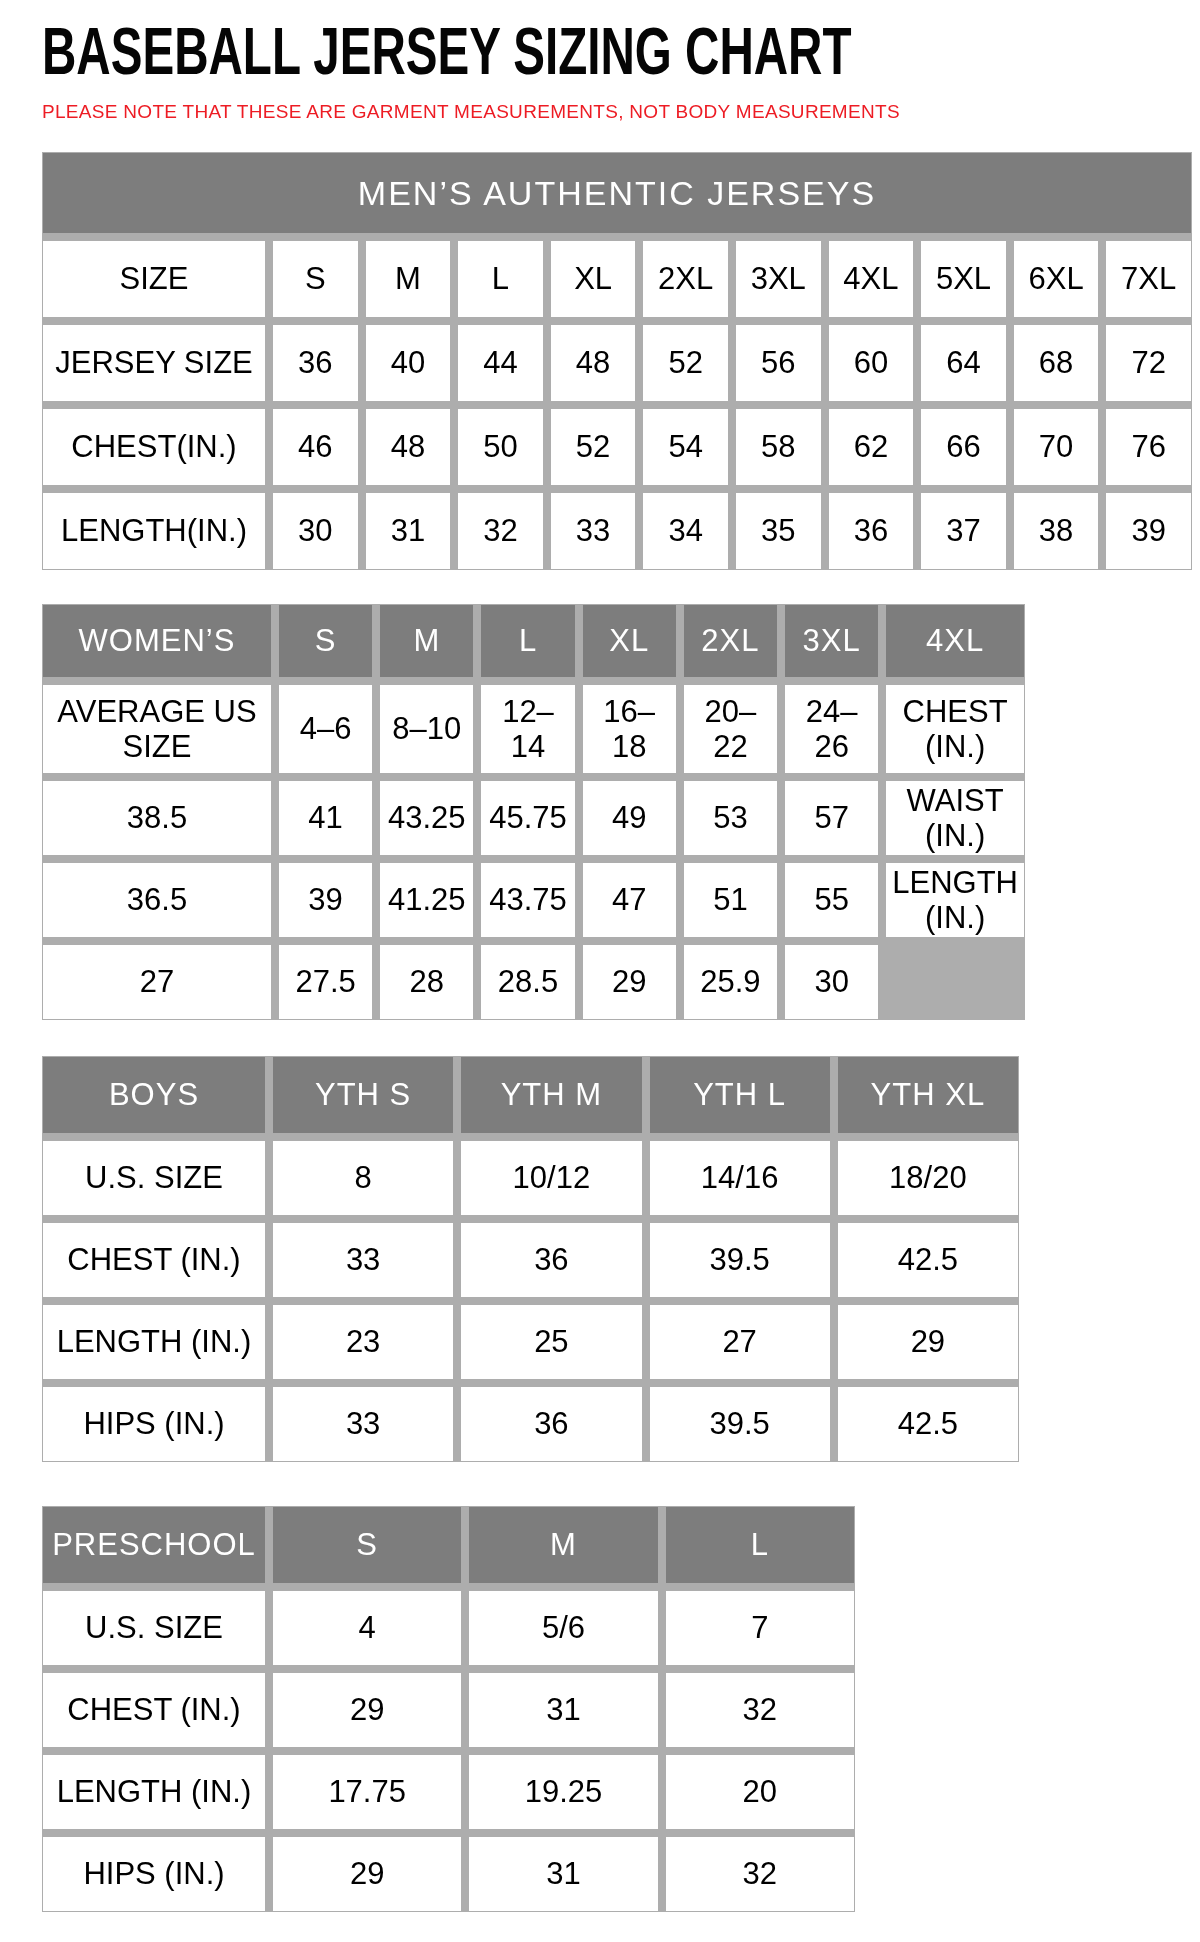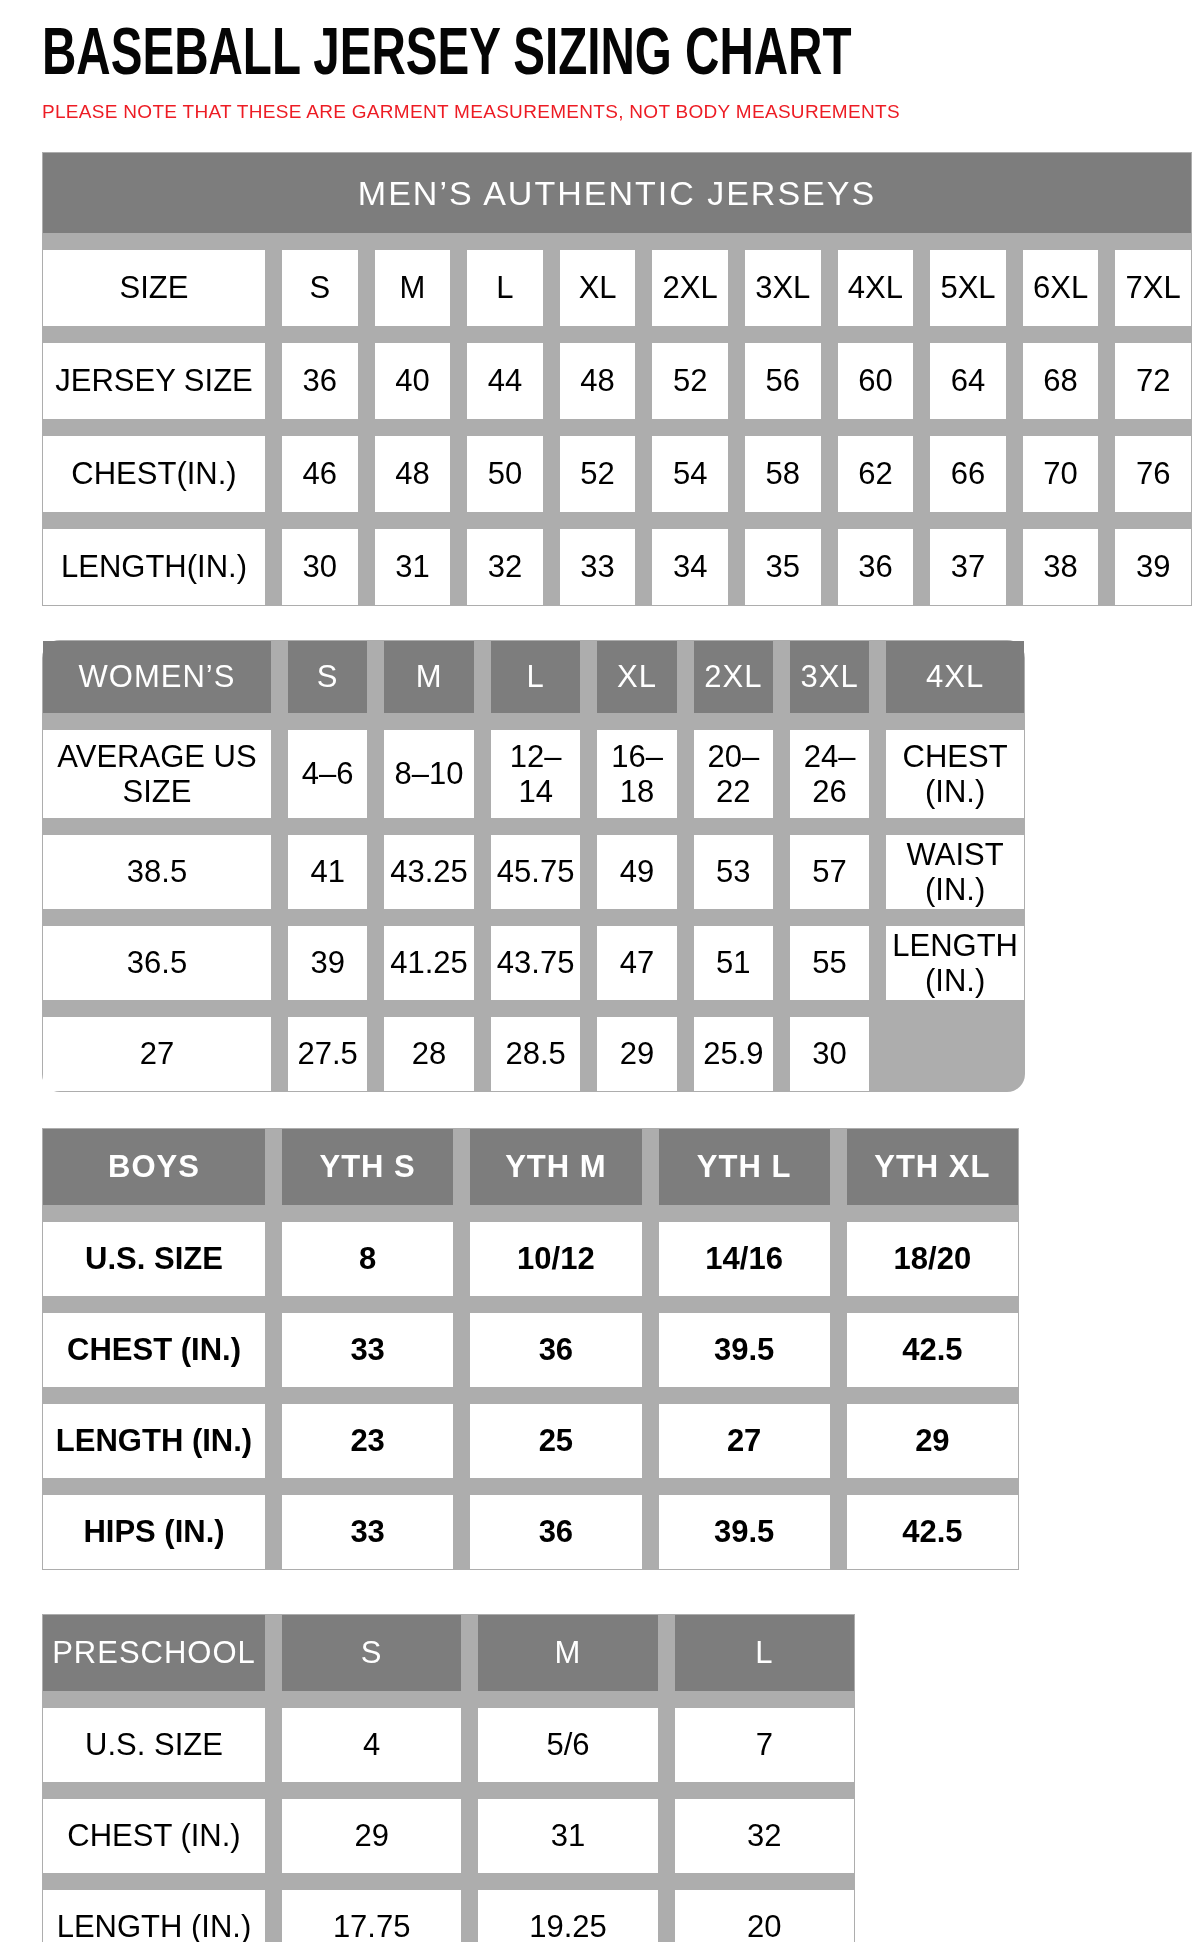--- a/index.html
+++ b/index.html
@@ -34,21 +34,21 @@
   .footer {
     margin-top: 36px;
     font-size: 29px;
     color: #ed1c24;
     letter-spacing: 0.2px;
     white-space: nowrap;
   }
 
   .tbl {
     display: grid;
-    gap: 17px;
+    gap: 8px;
     padding: 1px;
     background: #adadad; 
   }
   .c {
     background: #ffffff;
     display: flex;
     align-items: center;
     justify-content: center;
     text-align: center;
     font-size: 31px;
@@ -72,28 +72,26 @@
     margin-top: 28px;
     width: 1150px;
     grid-template-columns: 222px repeat(10, 1fr);
     grid-template-rows: 80px repeat(4, 76px);
   }
   .tbl-womens {
     margin-top: 34px;
     width: 983px;
     grid-template-columns: 228px repeat(7, 1fr);
     grid-template-rows: 72px 88px 74px 74px 74px;
-    border-radius: 18px;
   }
   .tbl-boys {
     margin-top: 36px;
     width: 977px;
     grid-template-columns: 222px repeat(4, 1fr);
     grid-template-rows: 76px repeat(4, 74px);
-    font-weight: bold;
   }
   .tbl-preschool {
     margin-top: 44px;
     width: 813px;
     grid-template-columns: 222px repeat(3, 1fr);
     grid-template-rows: 76px repeat(4, 74px);
   }
 </style>
 </head>
 <body>

